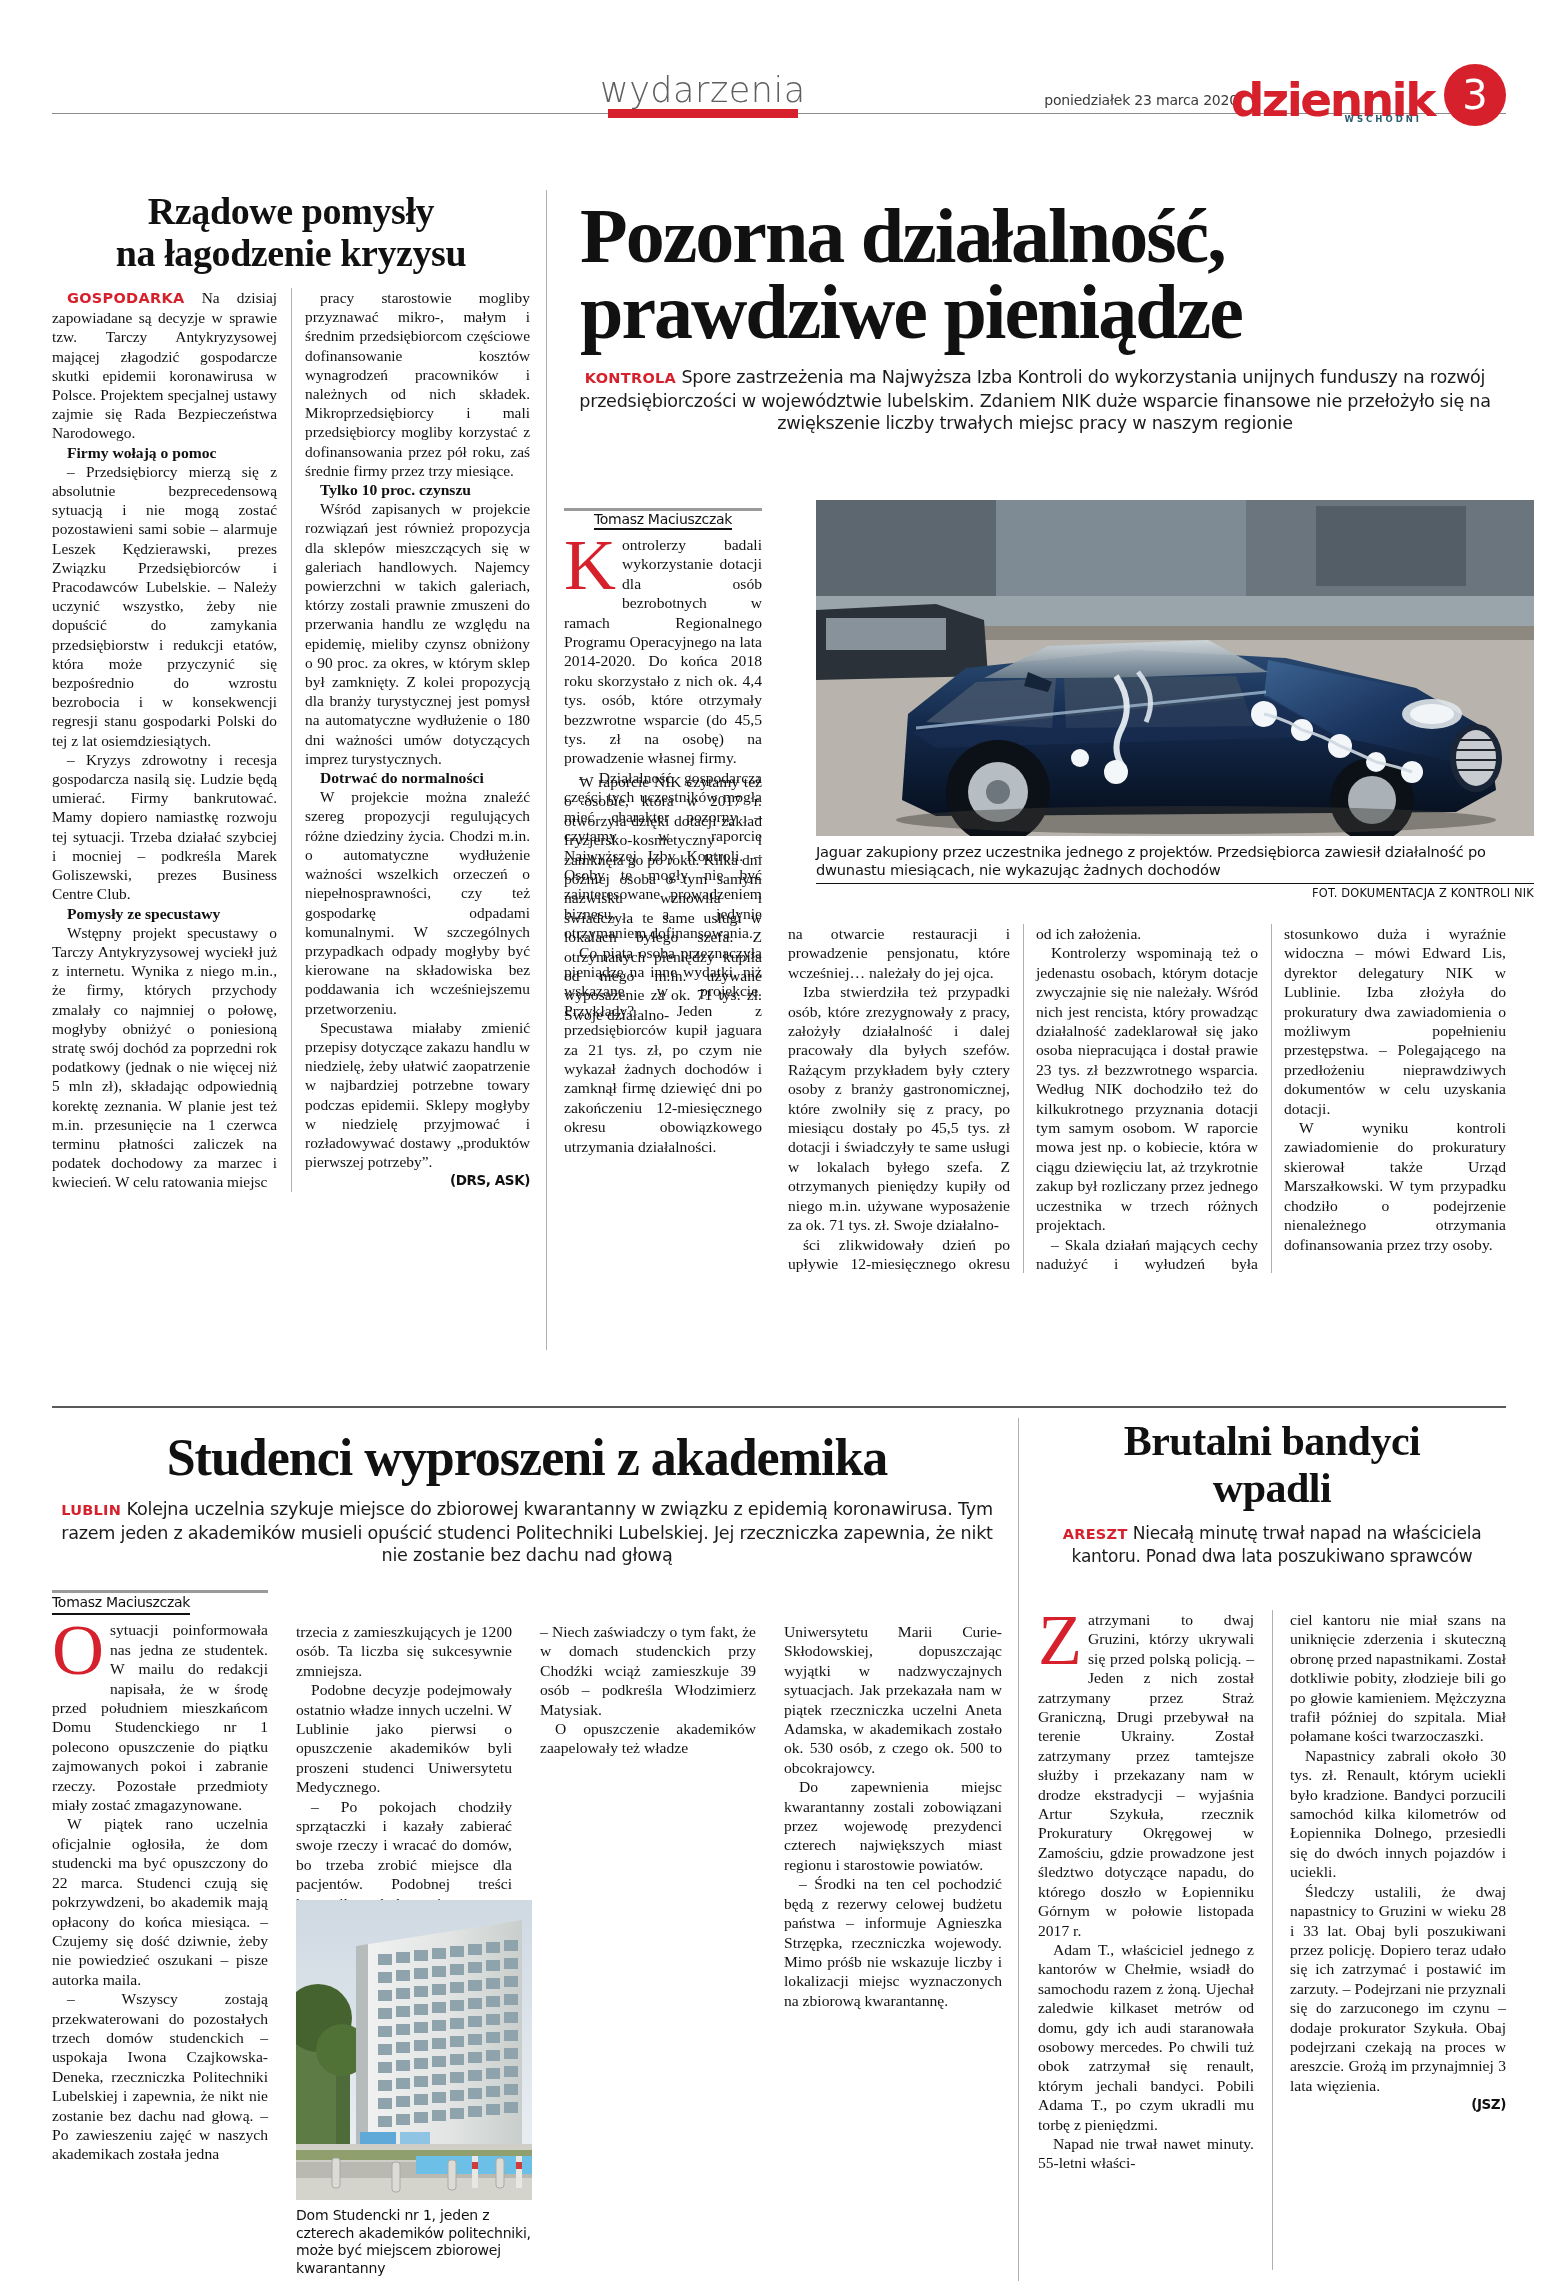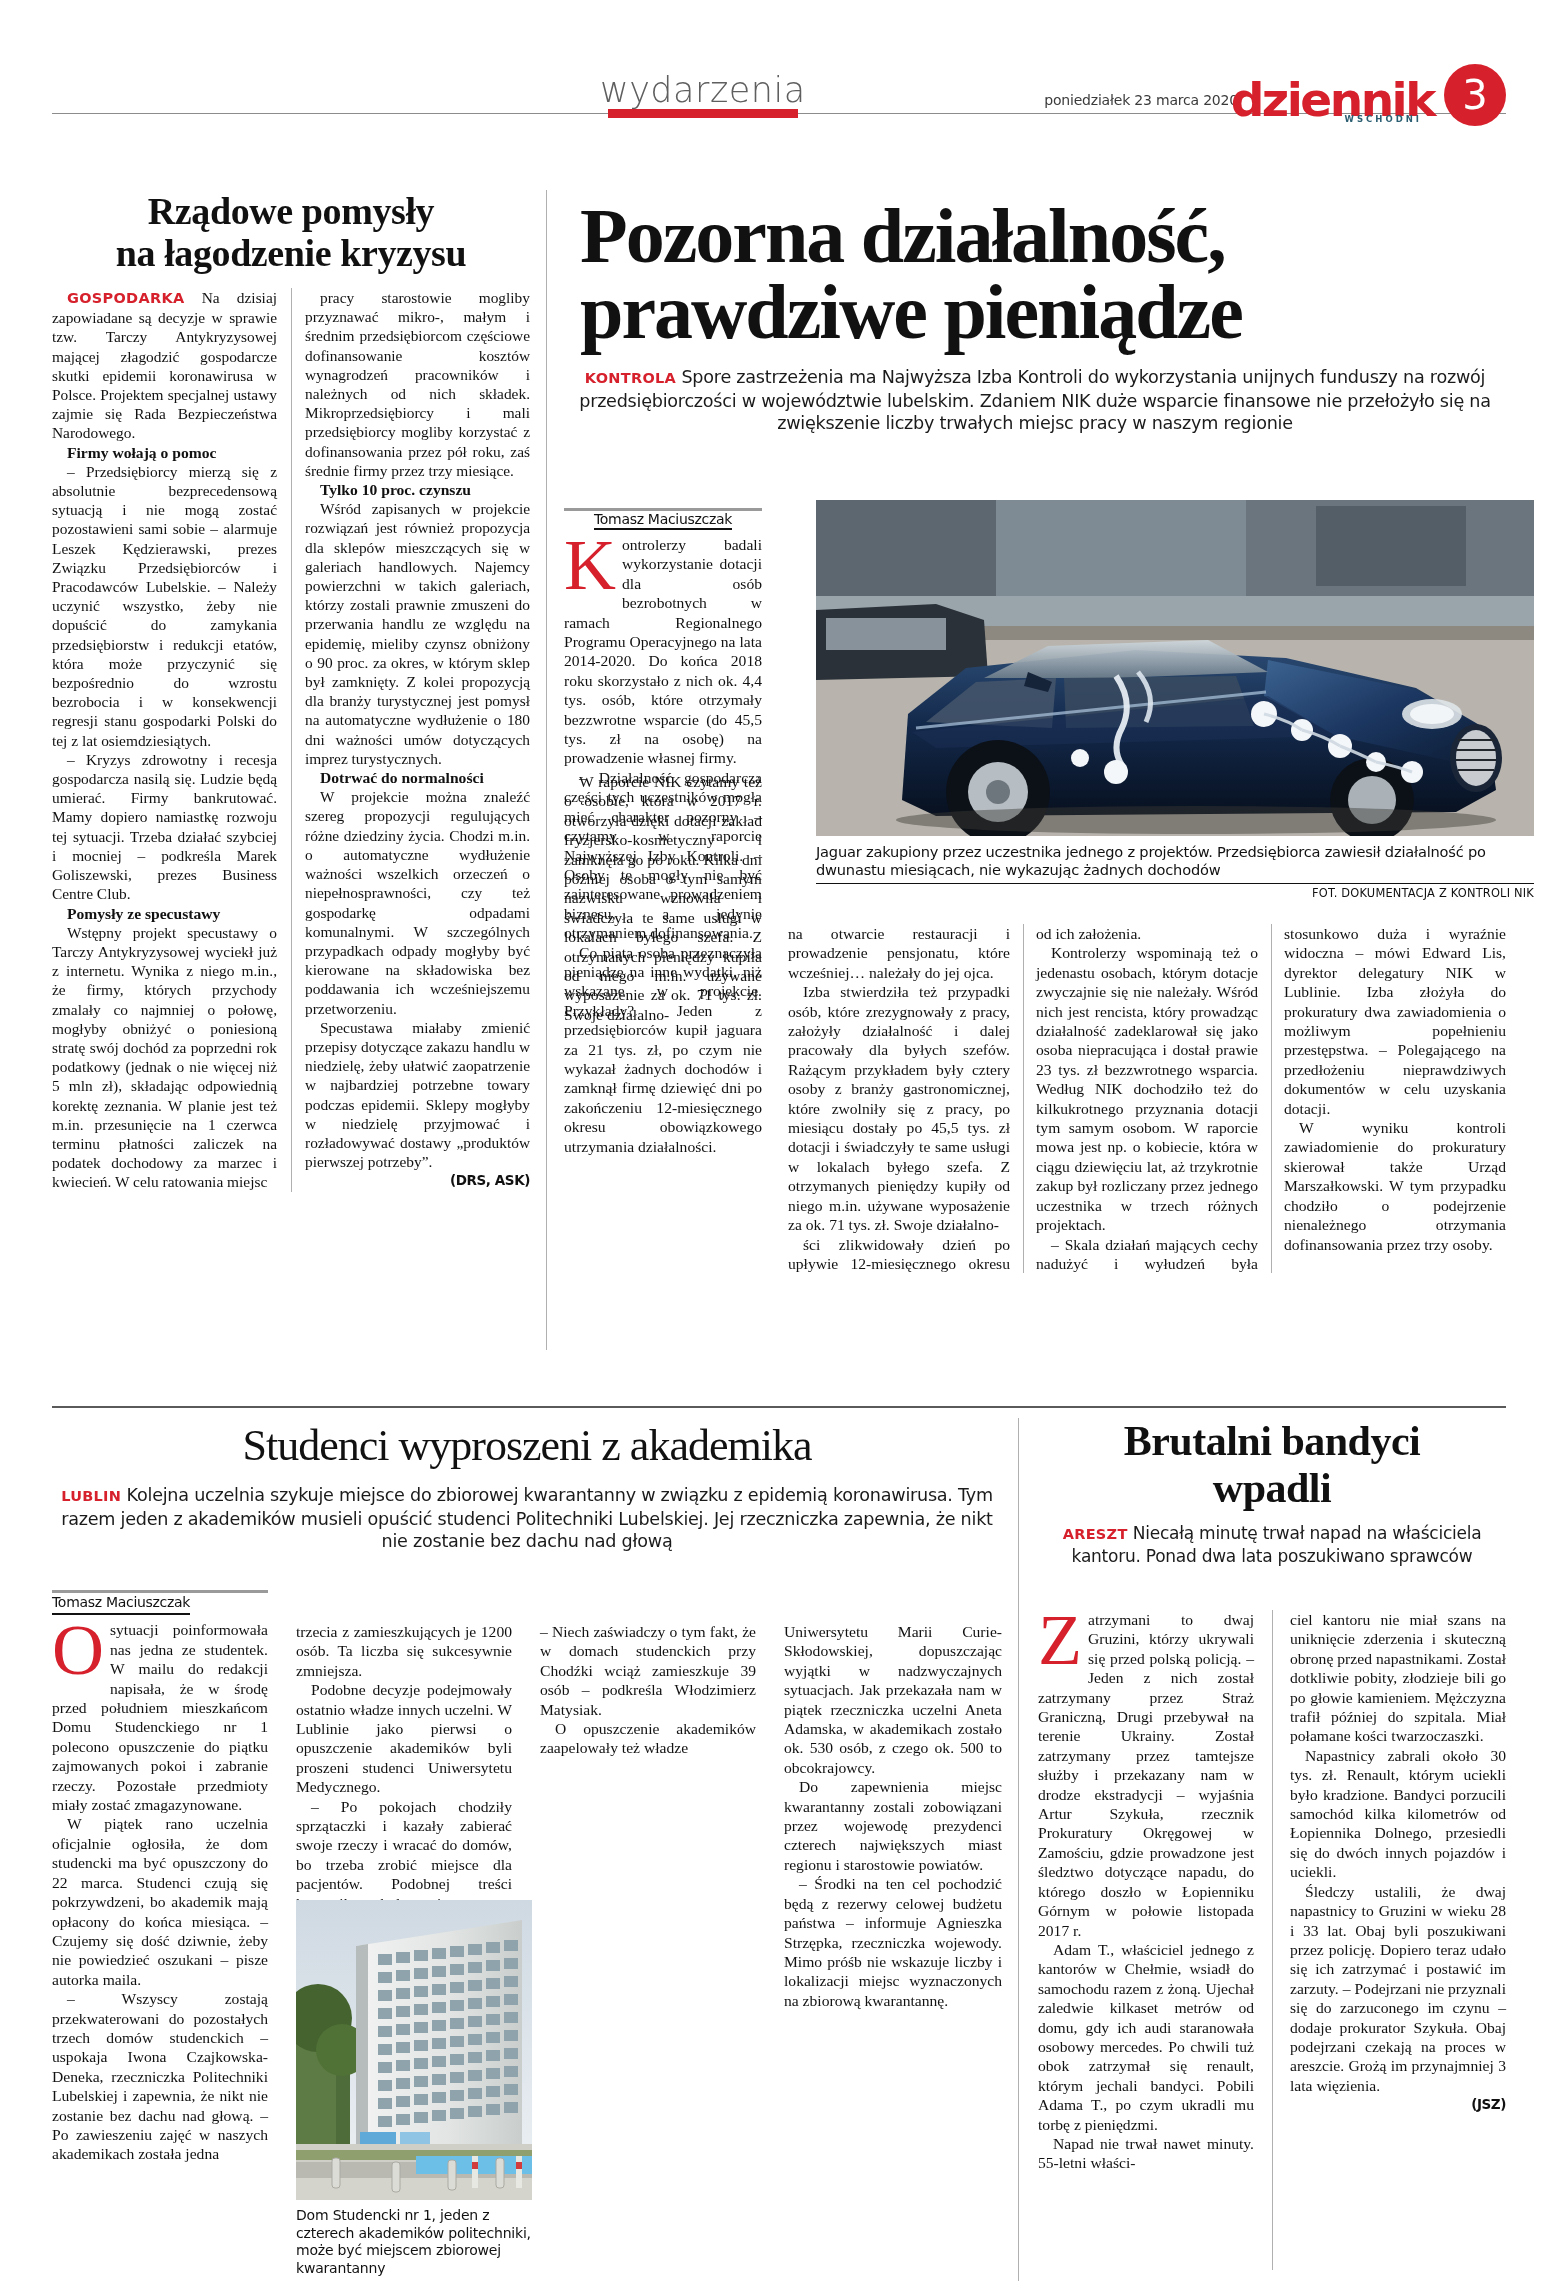--- a/index.html
+++ b/index.html
@@ -61,21 +61,21 @@
   .cap{font-family:"DejaVu Sans",sans-serif;font-size:14.6px;line-height:18px;margin-top:7px;
     color:#111;letter-spacing:-.2px;}
   .credit{font-family:"DejaVu Sans",sans-serif;font-size:11.4px;text-align:right;color:#111;
     border-top:1px solid #111;margin-top:4px;padding-top:2px;letter-spacing:.2px;}
 
   
   .div-rule{position:absolute;left:52px;right:52px;height:2px;background:#5a5a5a;}
 
   
   .art2{position:absolute;left:52px;top:1368px;width:950px;}
-  .art2 .hl{font-size:44px;line-height:56px;font-weight:normal;letter-spacing:-1px;margin:0;
+  .art2 .hl{font-size:52px;line-height:56px;font-weight:bold;letter-spacing:-1px;margin:12px;
     text-align:center;}
   .art2 .lede{margin-top:10px;}
   .a2-c{position:absolute;top:0;width:216px;}
   .photo2{width:236px;height:300px;display:block;}
 
   
   .art3{position:absolute;left:1038px;top:1368px;width:468px;}
   .art3 .hl{font-size:42px;line-height:47px;font-weight:bold;text-align:center;margin:0;
     letter-spacing:-.5px;}
   .art3 .lede{font-size:17px;line-height:22px;margin-top:10px;}

